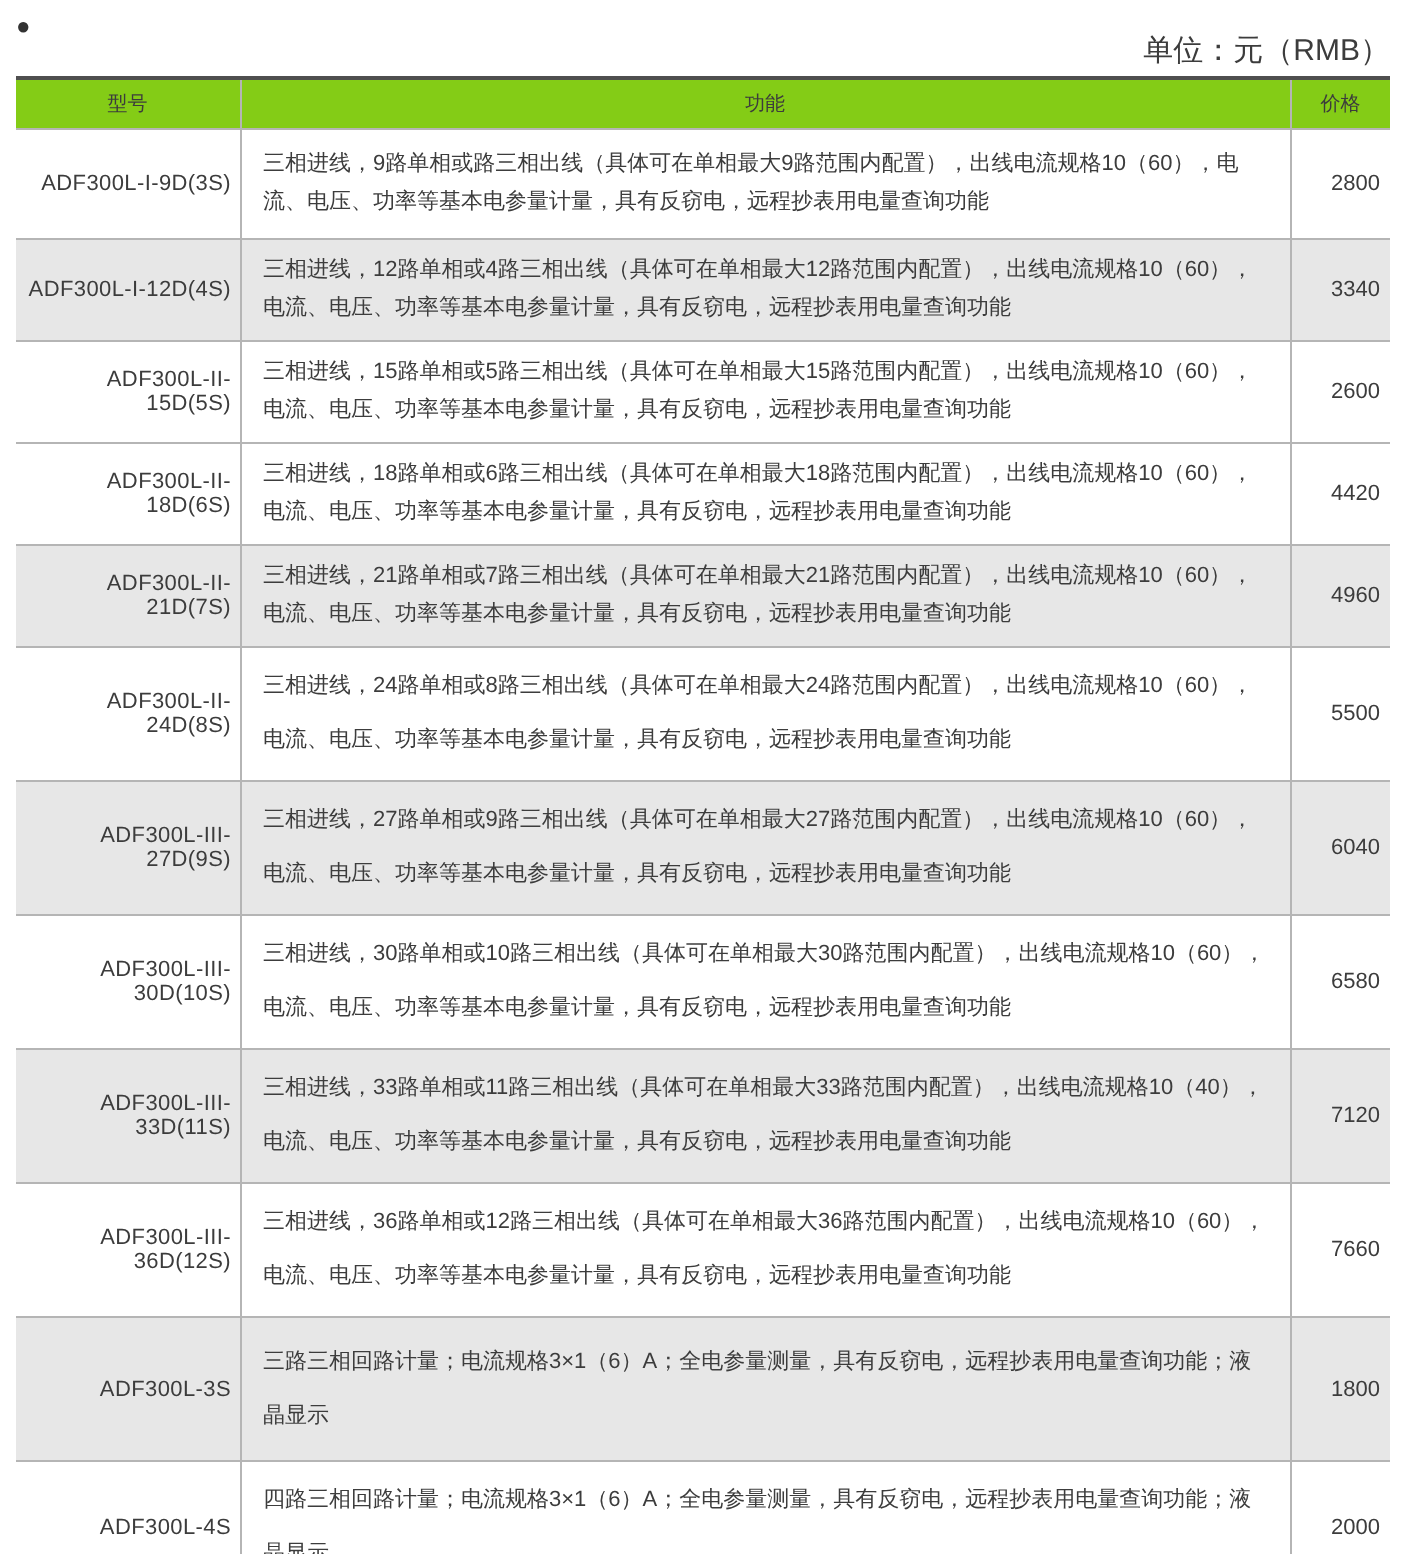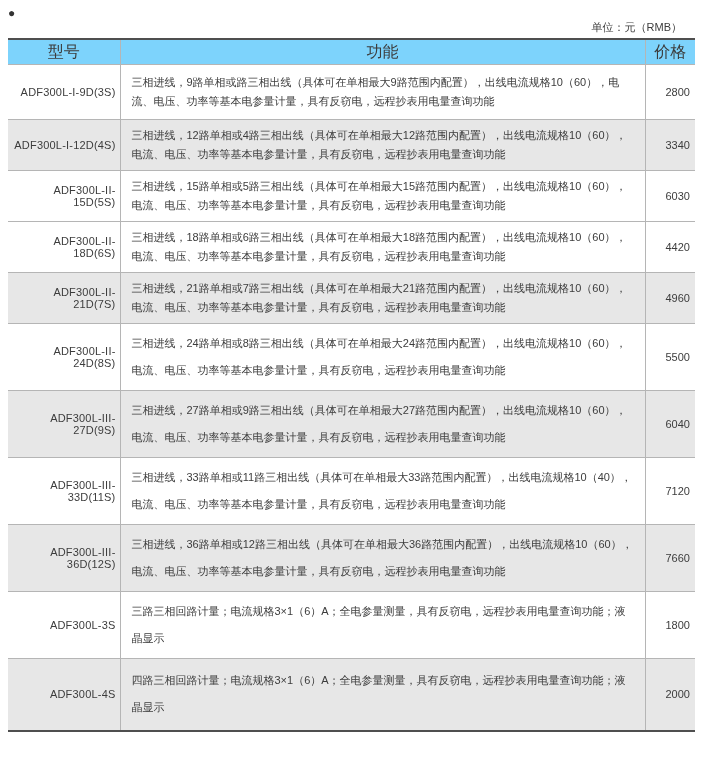--- a/index.html
+++ b/index.html
@@ -31,38 +31,38 @@
     display: flex;
     align-items: center;
     gap: 7px;
   }
   .bullet {
     font-size: 12px;
     line-height: 1;
   }
   .unit {
     position: absolute;
-    right: 13px;
+    right: 0;
     bottom: 3px;
-    font-size: 11px;
+    font-size: 15px;
     color: #3c3c3c;
   }
   table.price-table {
     width: 100%;
     border-collapse: collapse;
     border-top: 2px solid #4f4f4f;
     border-bottom: 2px solid #4f4f4f;
     table-layout: fixed;
   }
   .price-table col.c-model { width: 112px; }
   .price-table col.c-price { width: 50px; }
   .price-table th {
-    background: #7dd3fc;
+    background: #84cc16;
     font-weight: normal;
-    font-size: 16px;
+    font-size: 10px;
     height: 24px;
     border-bottom: 1px solid #b5b5b5;
     padding: 0;
   }
   .price-table td {
     border-bottom: 1px solid #b5b5b5;
     font-size: 11px;
     vertical-align: middle;
   }
   .price-table th + th,
@@ -134,41 +134,46 @@
           <td class="price">2800</td>
         </tr>
         <tr>
           <td class="model">ADF300L-I-12D(4S)</td>
           <td class="func">三相进线，12路单相或4路三相出线（具体可在单相最大12路范围内配置），出线电流规格10（60），电流、电压、功率等基本电参量计量，具有反窃电，远程抄表用电量查询功能</td>
           <td class="price">3340</td>
         </tr>
         <tr>
           <td class="model">ADF300L-II-15D(5S)</td>
           <td class="func">三相进线，15路单相或5路三相出线（具体可在单相最大15路范围内配置），出线电流规格10（60），电流、电压、功率等基本电参量计量，具有反窃电，远程抄表用电量查询功能</td>
-          <td class="price">6030</td>
+          <td class="price">2600</td>
         </tr>
         <tr>
           <td class="model">ADF300L-II-18D(6S)</td>
           <td class="func">三相进线，18路单相或6路三相出线（具体可在单相最大18路范围内配置），出线电流规格10（60），电流、电压、功率等基本电参量计量，具有反窃电，远程抄表用电量查询功能</td>
           <td class="price">4420</td>
         </tr>
         <tr>
           <td class="model">ADF300L-II-21D(7S)</td>
           <td class="func">三相进线，21路单相或7路三相出线（具体可在单相最大21路范围内配置），出线电流规格10（60），电流、电压、功率等基本电参量计量，具有反窃电，远程抄表用电量查询功能</td>
           <td class="price">4960</td>
         </tr>
         <tr>
           <td class="model">ADF300L-II-24D(8S)</td>
           <td class="func">三相进线，24路单相或8路三相出线（具体可在单相最大24路范围内配置），出线电流规格10（60），电流、电压、功率等基本电参量计量，具有反窃电，远程抄表用电量查询功能</td>
           <td class="price">5500</td>
         </tr>
         <tr>
           <td class="model">ADF300L-III-27D(9S)</td>
           <td class="func">三相进线，27路单相或9路三相出线（具体可在单相最大27路范围内配置），出线电流规格10（60），电流、电压、功率等基本电参量计量，具有反窃电，远程抄表用电量查询功能</td>
           <td class="price">6040</td>
+        </tr>
+        <tr>
+          <td class="model">ADF300L-III-30D(10S)</td>
+          <td class="func">三相进线，30路单相或10路三相出线（具体可在单相最大30路范围内配置），出线电流规格10（60），电流、电压、功率等基本电参量计量，具有反窃电，远程抄表用电量查询功能</td>
+          <td class="price">6580</td>
         </tr>
         <tr>
           <td class="model">ADF300L-III-33D(11S)</td>
           <td class="func">三相进线，33路单相或11路三相出线（具体可在单相最大33路范围内配置），出线电流规格10（40），电流、电压、功率等基本电参量计量，具有反窃电，远程抄表用电量查询功能</td>
           <td class="price">7120</td>
         </tr>
         <tr>
           <td class="model">ADF300L-III-36D(12S)</td>
           <td class="func">三相进线，36路单相或12路三相出线（具体可在单相最大36路范围内配置），出线电流规格10（60），电流、电压、功率等基本电参量计量，具有反窃电，远程抄表用电量查询功能</td>
           <td class="price">7660</td>

